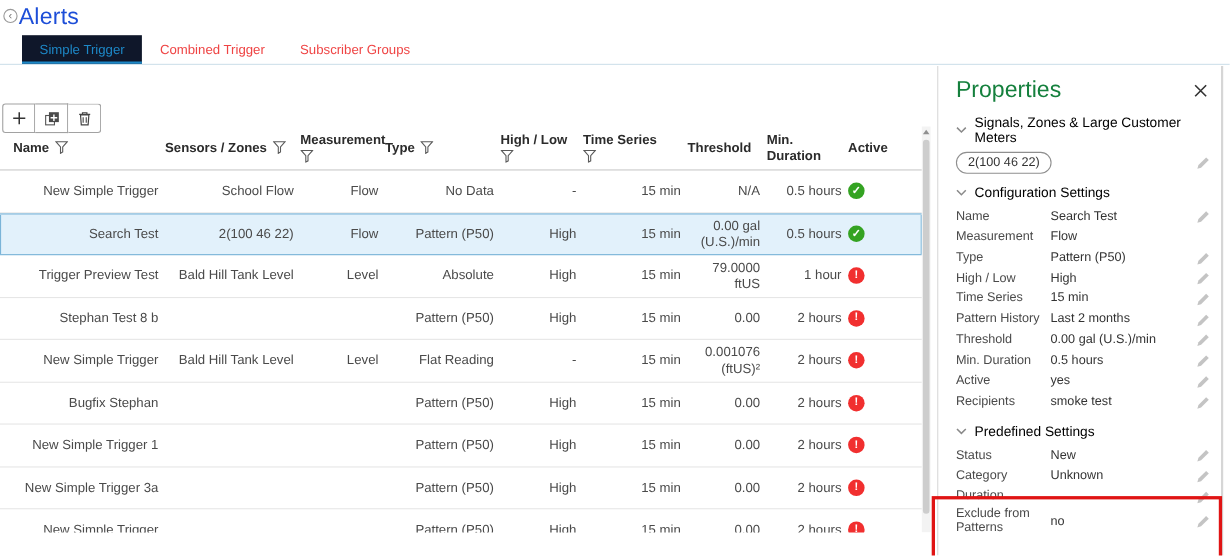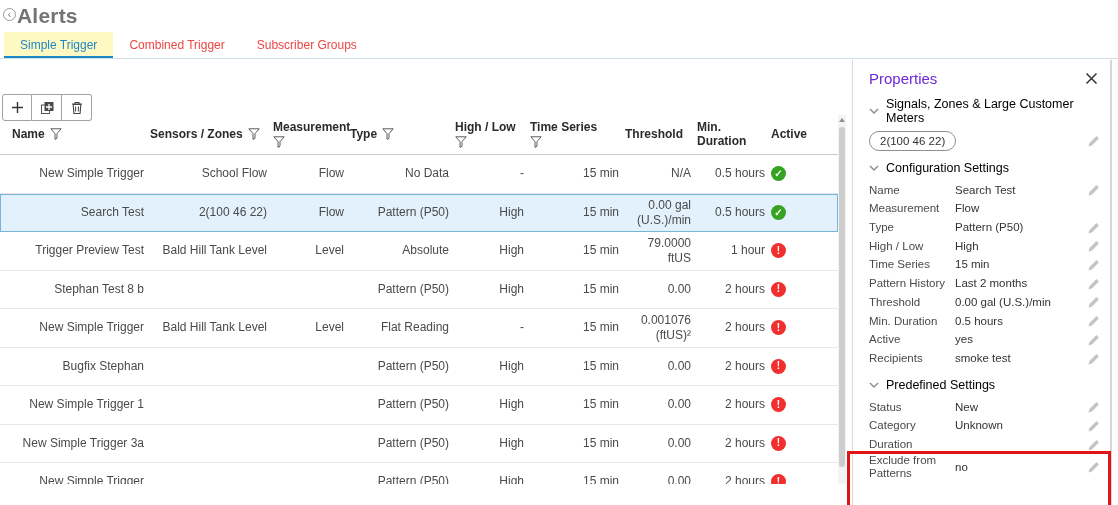--- a/index.html
+++ b/index.html
@@ -9,30 +9,30 @@
     background:#fff; color:#333;
     font-family:"Liberation Sans", sans-serif; font-size:12px;
   }
   
   .page-header { position:absolute; top:0; left:0; width:1118px; height:60px; }
   .title-row { display:flex; align-items:flex-start; padding:4px 0 0 2px; }
   .back-circle {
     width:13px; height:13px; border:1px solid #9a9a9a; border-radius:50%;
     color:#777; font-size:10px; line-height:11px; text-align:center; margin:4px 1px 0 1px;
   }
-  .page-title { font-size:21px; font-weight:bold; color:#737373; letter-spacing:.2px; }
+  .page-title { font-size:21px; font-weight:normal; color:#1d4ed8; letter-spacing:.2px; }
   .tab-bar {
     position:absolute; left:0; top:32px; width:1118px; height:27px;
     display:flex; border-bottom:1px solid #cfe0ea; padding-left:4px;
   }
   .tab {
     padding:0 16px; display:flex; align-items:center; font-size:12px;
     color:#ef4444; cursor:pointer; position:relative; white-space:nowrap;
   }
-  .tab.active { background:#fef9c3; color:#1d88c7; box-shadow:inset 0 -2px 0 #1d88c7; }
+  .tab.active { background:#0f172a; color:#1d88c7; box-shadow:inset 0 -2px 0 #1d88c7;margin-left:16px; }
   
   .main { position:absolute; top:60px; left:0; width:1118px; height:445px; }
   .table-pane { position:absolute; left:0; top:0; width:852px; height:424px; overflow:hidden; background:#fff; }
   .right-edge-line { position:absolute; left:1110px; top:0; width:2px; height:445px; background:#d6d6d6; }
   
   .toolbar { position:absolute; left:2px; top:34px; display:flex; }
   .tbtn {
     width:30px; height:27px; background:#fff; border:1px solid #a2a2a2;
     display:flex; align-items:center; justify-content:center; cursor:pointer;
   }
@@ -73,21 +73,21 @@
     position:absolute; top:3px; left:1px; width:0; height:0;
     border-left:3px solid transparent; border-right:3px solid transparent; border-bottom:4px solid #8f8f8f;
   }
   .vscroll .thumb { position:absolute; top:12px; left:1px; width:6px; height:340px; background:#cdcdcd; border-radius:3px; }
   
   .props-pane {
     position:absolute; left:852px; top:0; width:258px; height:445px;
     border-left:1px solid #d9d9d9; background:#fff; padding:10px 10px 0 16px;
   }
   .props-head { display:flex; align-items:center; justify-content:space-between; margin-bottom:8px; }
-  .props-title { font-size:15px; color:#6d28d9; }
+  .props-title { font-size:21px; color:#15803d; }
   .close-x { cursor:pointer; padding:2px; }
   .section-head { display:flex; align-items:center; gap:7px; margin:10px 0 6px 0; font-size:12.5px; color:#000000; cursor:pointer; }
   .chev { flex:0 0 auto; margin-top:1px; }
   .chip-row { display:flex; align-items:center; justify-content:space-between; margin:6px 0 4px 0; }
   .chip {
     border:1px solid #8f8f8f; border-radius:11px; padding:3px 10px;
     font-size:11.5px; color:#333; white-space:nowrap;
   }
   .kv-list { margin:2px 0 0 0; }
   .kv-row { display:grid; grid-template-columns:86px 1fr 14px; align-items:center; min-height:18.7px; padding:0; }

